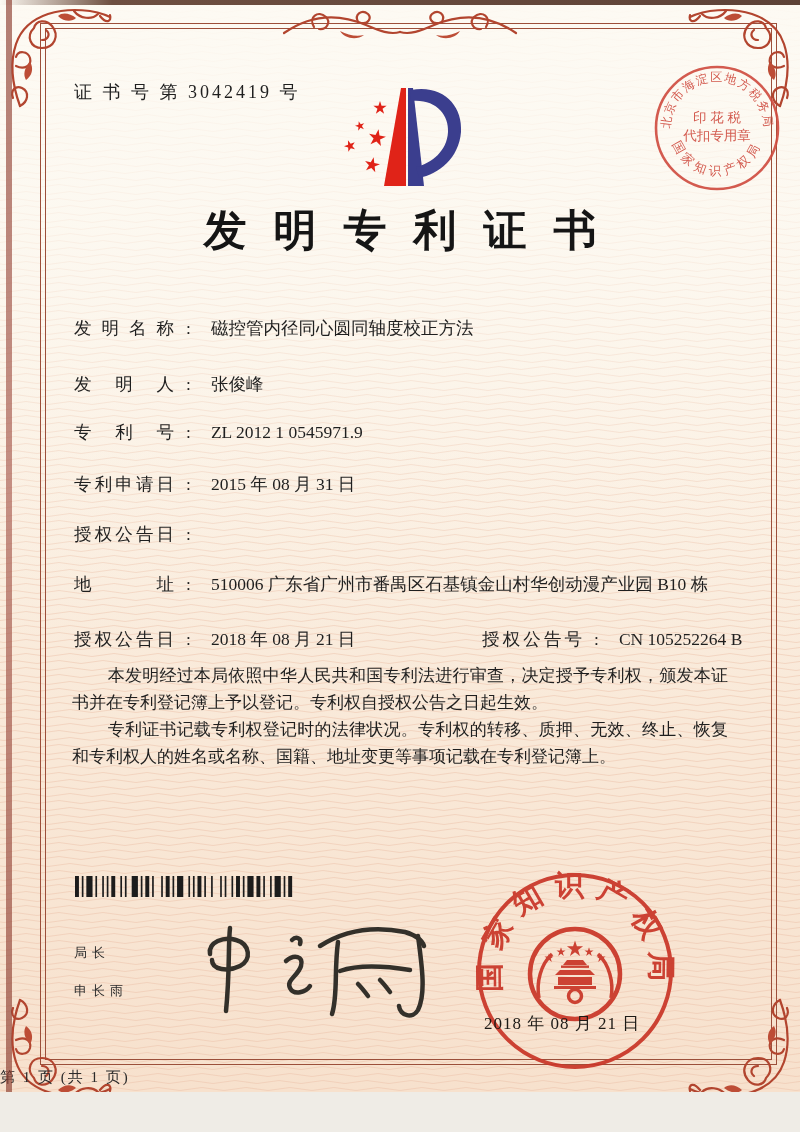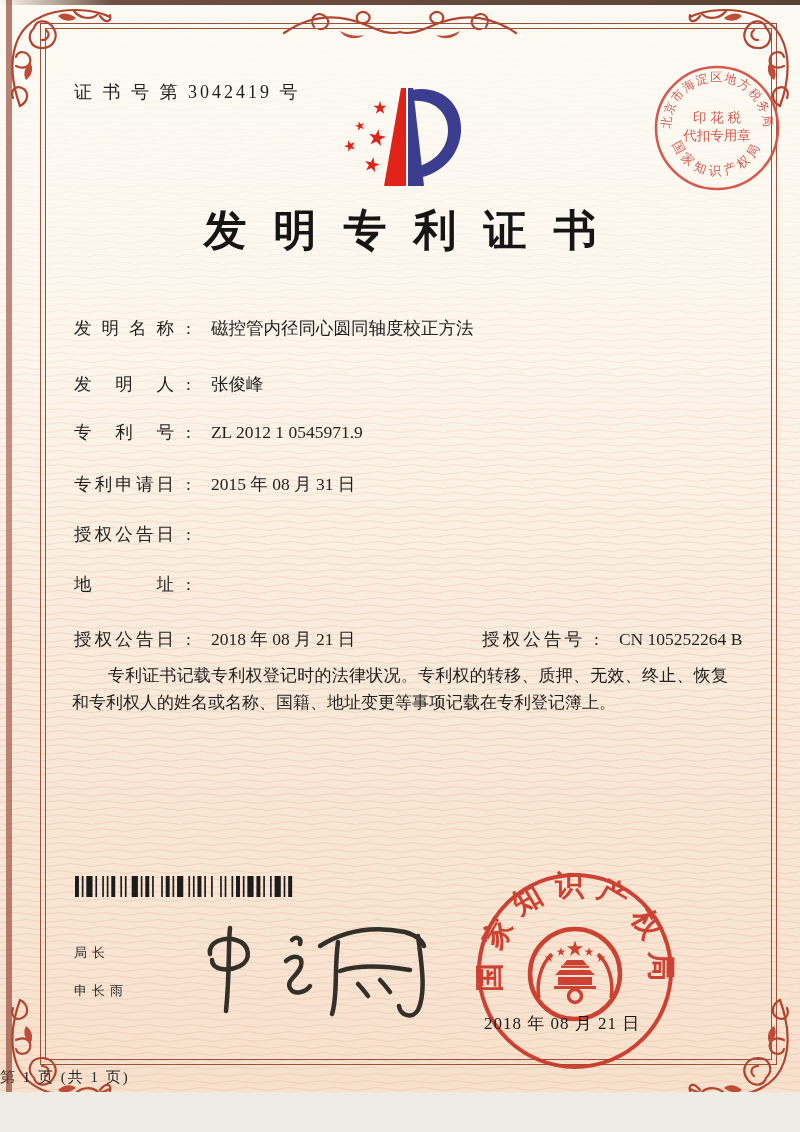--- a/index.html
+++ b/index.html
@@ -297,33 +297,35 @@
     <span class="f-colon">:</span>
     <span class="f-value">2015 年 08 月 31 日</span>
   </div>
   <div class="row" style="top:522px">
     <span class="f-label">授权公告日</span>
     <span class="f-colon">:</span>
   </div>
   <div class="row" style="top:572px">
     <span class="f-label">地址</span>
     <span class="f-colon">:</span>
+    <span class="f-value">510006 广东省广州市番禺区石基镇金山村华创动漫产业园 B10 栋</span>
   </div>
   <div class="row" style="top:627px">
     <span class="f-label">授权公告日</span>
     <span class="f-colon">:</span>
     <span class="f-value">2018 年 08 月 21 日</span>
   </div>
   <div class="row" style="top:627px;left:482px">
     <span class="f-label">授权公告号</span>
     <span class="f-colon">:</span>
     <span class="f-value">CN 105252264 B</span>
   </div>
 
   <div class="paras">
+    <p>本发明经过本局依照中华人民共和国专利法进行审查，决定授予专利权，颁发本证书并在专利登记簿上予以登记。专利权自授权公告之日起生效。</p>
     <p>专利证书记载专利权登记时的法律状况。专利权的转移、质押、无效、终止、恢复和专利权人的姓名或名称、国籍、地址变更等事项记载在专利登记簿上。</p>
   </div>
 
   <svg class="barcode" id="barcode" width="220" height="21">
       <rect x="0" y="0" width="3.936082474226804" height="21" fill="#1c1c1c"></rect>
       <rect x="6.804123711340206" y="0" width="1.668041237113402" height="21" fill="#1c1c1c"></rect>
       <rect x="11.340206185567009" y="0" width="6.204123711340206" height="21" fill="#1c1c1c"></rect>
       <rect x="20.412371134020617" y="0" width="1.668041237113402" height="21" fill="#1c1c1c"></rect>
       <rect x="27.21649484536082" y="0" width="1.668041237113402" height="21" fill="#1c1c1c"></rect>
       <rect x="31.752577319587623" y="0" width="1.668041237113402" height="21" fill="#1c1c1c"></rect>

